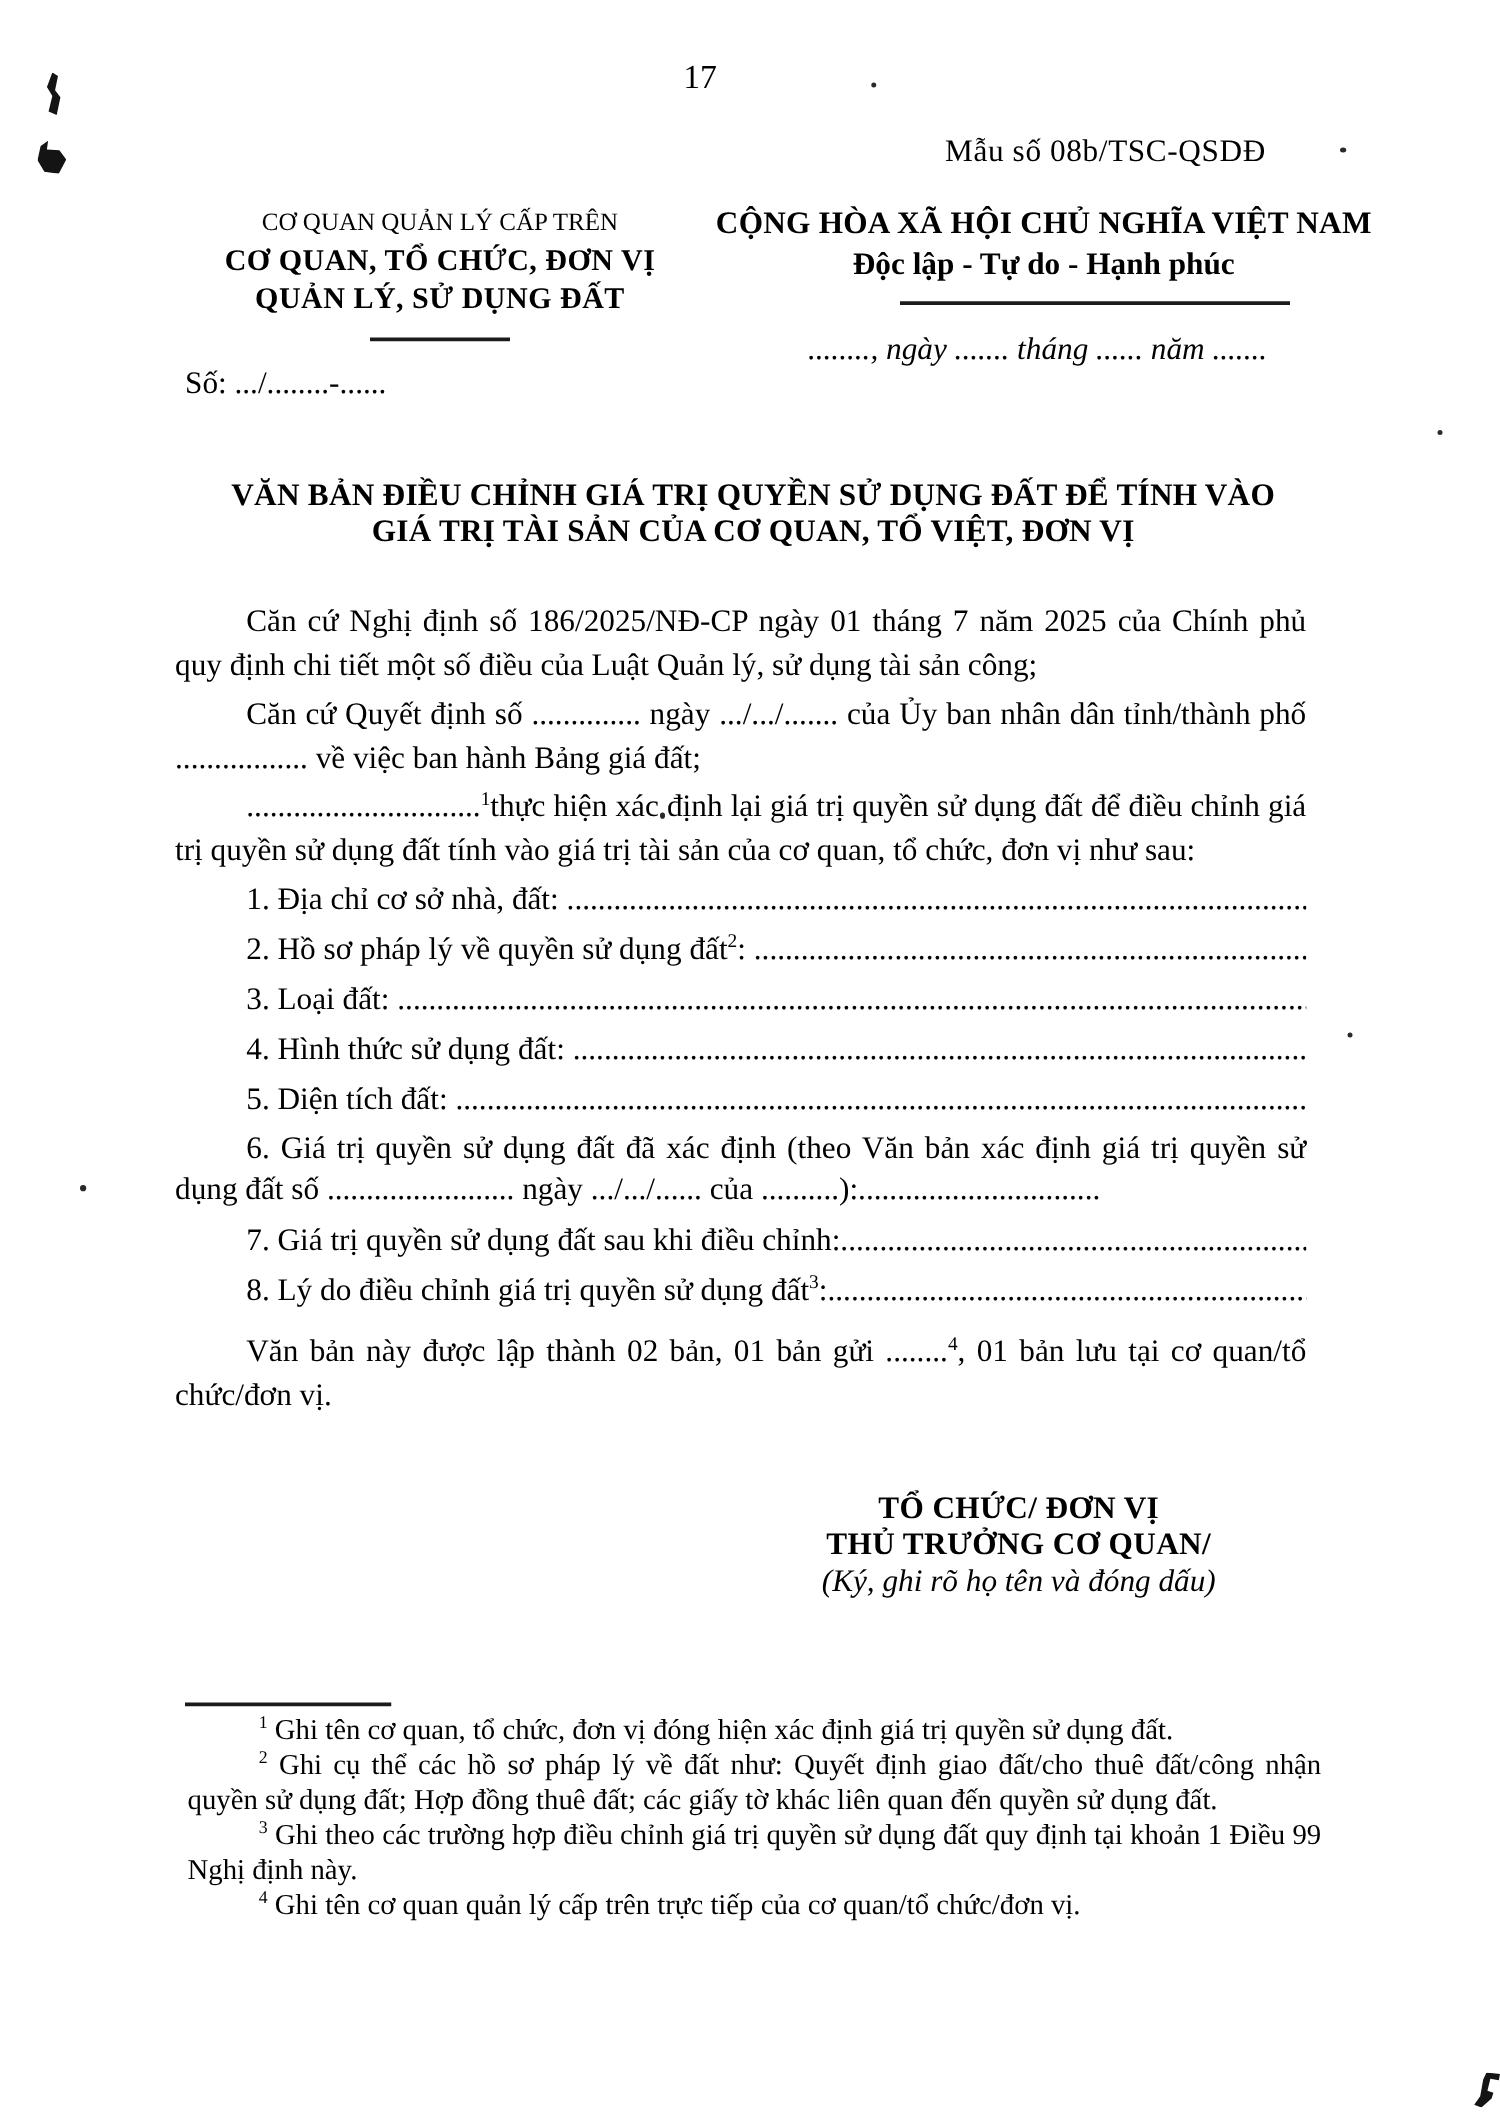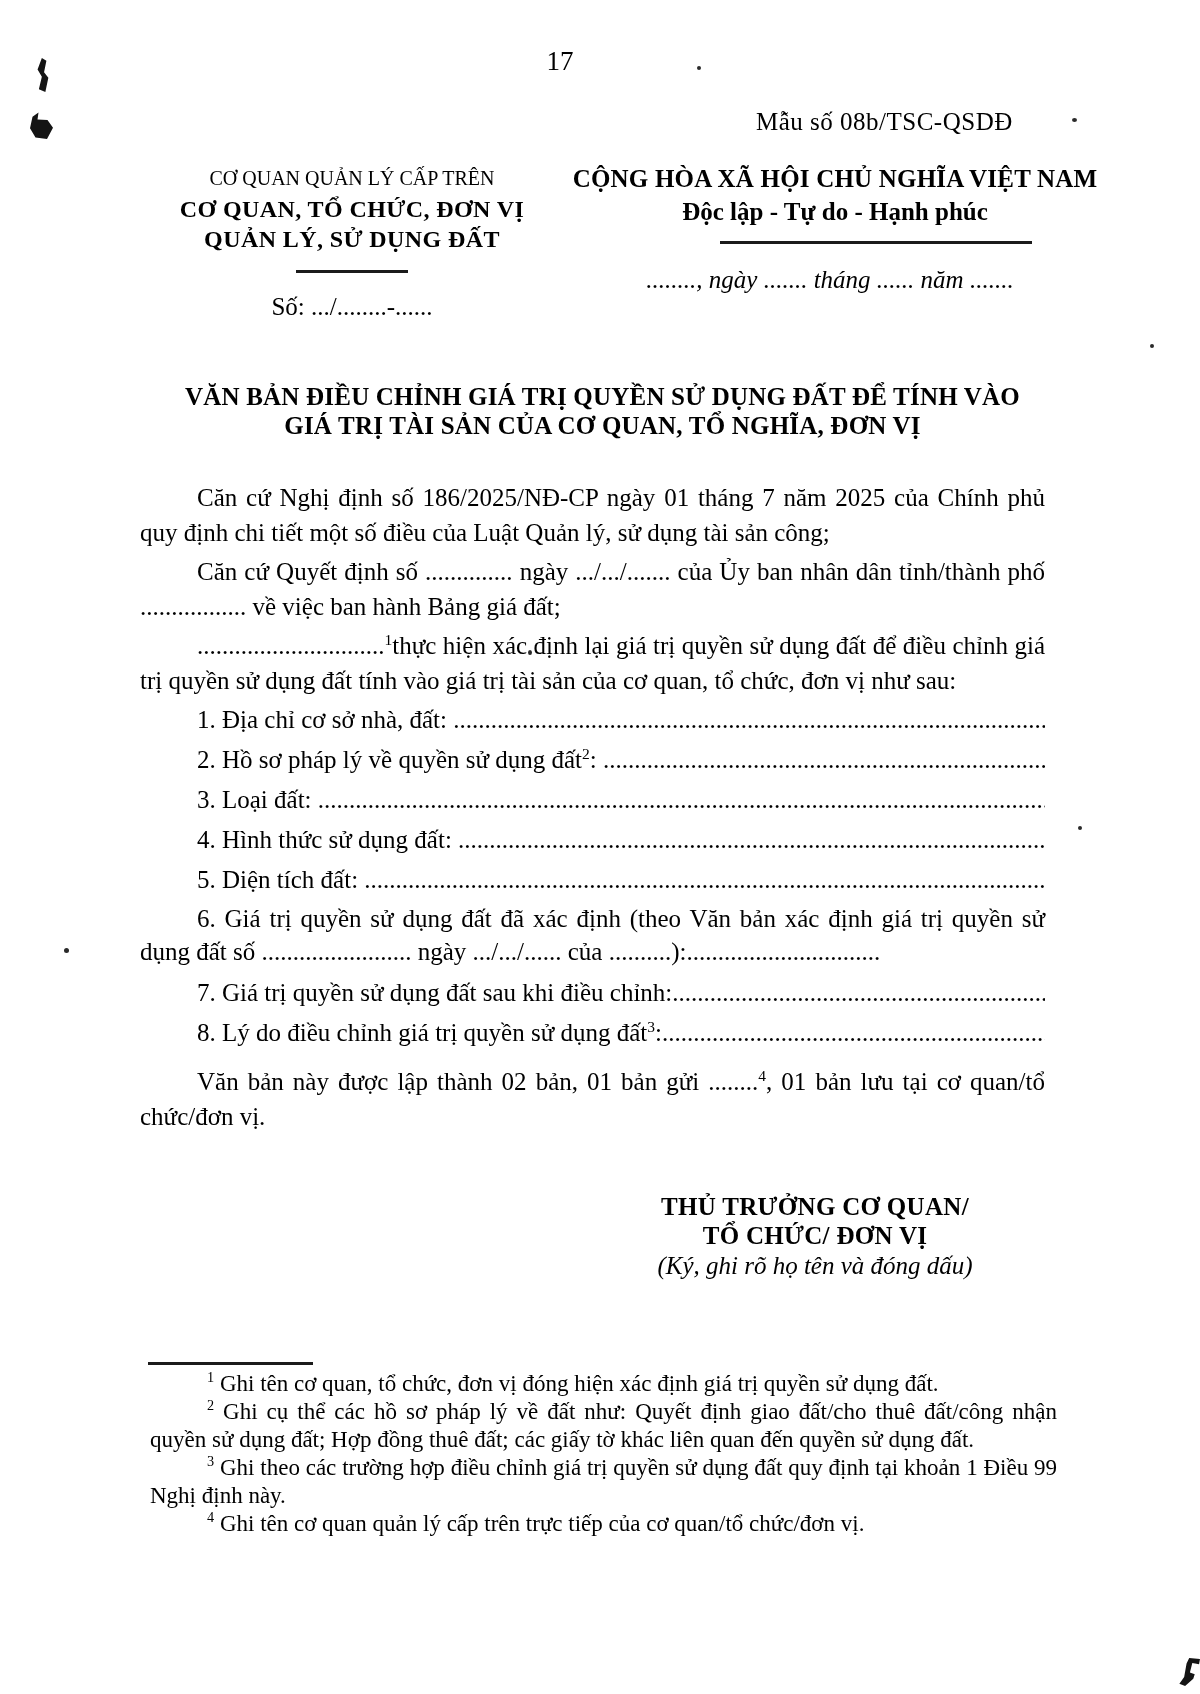--- a/index.html
+++ b/index.html
@@ -23,21 +23,21 @@
     font-size: 25px; font-weight: normal; letter-spacing: 0.5px;
   }
 
   .header-left {
     top: 162px; left: 148px; width: 408px;
     text-align: center;
   }
   .header-left .ln1 { font-size: 20px; line-height: 32px; }
   .header-left .ln-bold { font-size: 24px; font-weight: bold; line-height: 30px; letter-spacing: 0.4px; }
   .rule-left { width: 112px; height: 3px; background: #1b1b1b; margin: 16px auto 0; }
-  .so-line { margin-top: 20px; font-size: 25px; text-align: center; }
+  .so-line { margin-top: 20px; font-size: 25px; text-align: left; }
 
   .header-right {
     top: 164px; left: 552px; width: 566px;
     text-align: center;
   }
   .header-right .nat { font-size: 25px; font-weight: bold; line-height: 30px; letter-spacing: 0.2px; }
   .header-right .motto { font-size: 25px; font-weight: bold; line-height: 30px; margin-top: 3px; }
   .rule-right { width: 312px; height: 3px; background: #1b1b1b; margin: 14px auto 0; margin-left: 168px; }
   .date-line { margin-top: 22px; font-style: italic; font-size: 25px; margin-left: -10px; }
 
@@ -127,43 +127,43 @@
 
   <div class="abs header-right">
     <div class="nat">CỘNG HÒA XÃ HỘI CHỦ NGHĨA VIỆT NAM</div>
     <div class="motto">Độc lập - Tự do - Hạnh phúc</div>
     <div class="rule-right"></div>
     <div class="date-line">........, ngày ....... tháng ...... năm .......</div>
   </div>
 
   <div class="abs title-block">
     <div>VĂN BẢN ĐIỀU CHỈNH GIÁ TRỊ QUYỀN SỬ DỤNG ĐẤT ĐỂ TÍNH VÀO</div>
-    <div>GIÁ TRỊ TÀI SẢN CỦA CƠ QUAN, TỔ NGHĨA, ĐƠN VỊ</div>
+    <div>GIÁ TRỊ TÀI SẢN CỦA CƠ QUAN, TỔ VIỆT, ĐƠN VỊ</div>
   </div>
 
   <div class="abs body-block">
     <p class="para">Căn cứ Nghị định số 186/2025/NĐ-CP ngày 01 tháng 7 năm 2025 của Chính phủ quy định chi tiết một số điều của Luật Quản lý, sử dụng tài sản công;</p>
     <p class="para">Căn cứ Quyết định số .............. ngày .../.../....... của Ủy ban nhân dân tỉnh/thành phố ................. về việc ban hành Bảng giá đất;</p>
     <p class="para"><span>..............................</span><sup>1</sup><span>thực hiện xác định lại giá trị quyền sử dụng đất để điều chỉnh giá trị quyền sử dụng đất tính vào giá trị tài sản của cơ quan, tổ chức, đơn vị như sau:</span></p>
 
     <div class="item line-clip"><span>1. Địa chỉ cơ sở nhà, đất: </span><sup></sup><span>....................................................................................................................................</span></div>
     <div class="item line-clip"><span>2. Hồ sơ pháp lý về quyền sử dụng đất</span><sup>2</sup><span>: ....................................................................................................................................</span></div>
     <div class="item line-clip"><span>3. Loại đất: </span><sup></sup><span>....................................................................................................................................</span></div>
     <div class="item line-clip"><span>4. Hình thức sử dụng đất: </span><sup></sup><span>....................................................................................................................................</span></div>
     <div class="item line-clip"><span>5. Diện tích đất: </span><sup></sup><span>....................................................................................................................................</span></div>
     <div class="item item-wrap"><span>6. Giá trị quyền sử dụng đất đã xác định (theo Văn bản xác định giá trị quyền sử dụng đất số ........................ ngày .../.../...... của ..........):</span><sup></sup><span>...............................</span></div>
     <div class="item line-clip"><span>7. Giá trị quyền sử dụng đất sau khi điều chỉnh:</span><sup></sup><span>....................................................................................................................................</span></div>
     <div class="item line-clip"><span>8. Lý do điều chỉnh giá trị quyền sử dụng đất</span><sup>3</sup><span>:....................................................................................................................................</span></div>
 
     <p class="para closing"><span>Văn bản này được lập thành 02 bản, 01 bản gửi ........</span><sup>4</sup><span>, 01 bản lưu tại cơ quan/tổ chức/đơn vị.</span></p>
   </div>
 
   <div class="abs signature-block">
+    <div class="sig-bold">TỔ CHỨC/ ĐƠN VỊ</div>
     <div class="sig-bold">THỦ TRƯỞNG CƠ QUAN/</div>
-    <div class="sig-bold">TỔ CHỨC/ ĐƠN VỊ</div>
     <div class="sig-note">(Ký, ghi rõ họ tên và đóng dấu)</div>
   </div>
 
   <div class="abs footnote-rule"></div>
   <div class="abs footnotes-block">
     <p class="footnote"><sup>1</sup><span> Ghi tên cơ quan, tổ chức, đơn vị đóng hiện xác định giá trị quyền sử dụng đất.</span></p>
     <p class="footnote"><sup>2</sup><span> Ghi cụ thể các hồ sơ pháp lý về đất như: Quyết định giao đất/cho thuê đất/công nhận quyền sử dụng đất; Hợp đồng thuê đất; các giấy tờ khác liên quan đến quyền sử dụng đất.</span></p>
     <p class="footnote"><sup>3</sup><span> Ghi theo các trường hợp điều chỉnh giá trị quyền sử dụng đất quy định tại khoản 1 Điều 99 Nghị định này.</span></p>
     <p class="footnote"><sup>4</sup><span> Ghi tên cơ quan quản lý cấp trên trực tiếp của cơ quan/tổ chức/đơn vị.</span></p>
   </div>

